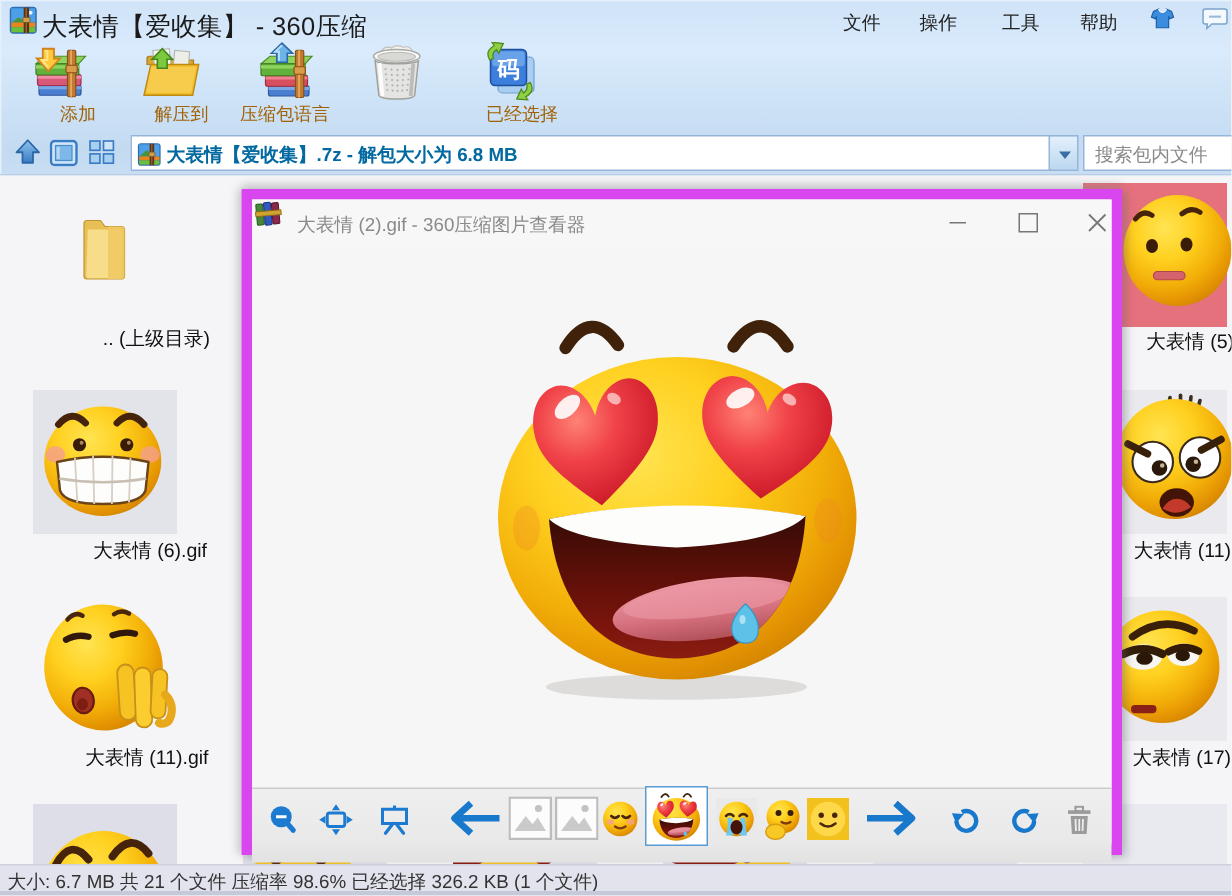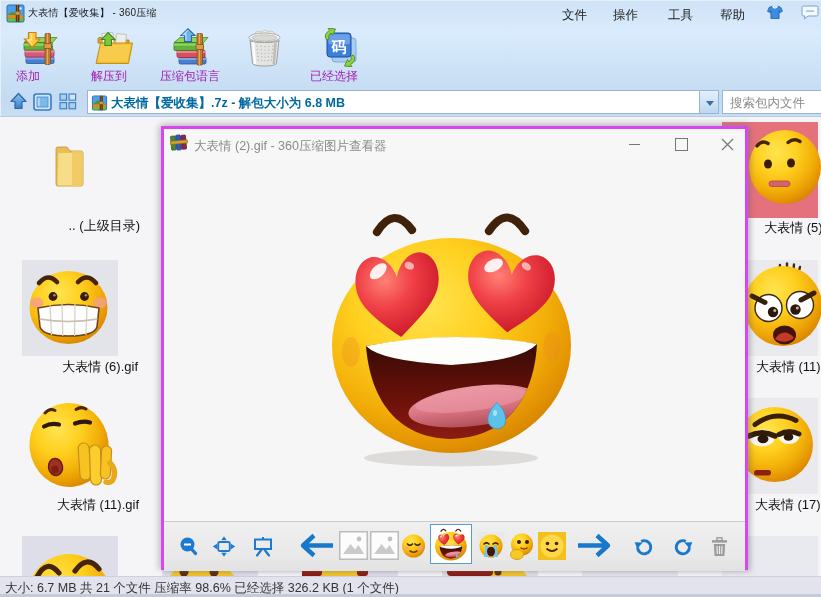--- a/index.html
+++ b/index.html
@@ -1,43 +1,43 @@
 <!DOCTYPE html>
 <html><head><meta charset="utf-8">
 <style>
   html,body{margin:0;padding:0;}
   body{width:821px;height:597px;overflow:hidden;position:relative;
        font-family:"Liberation Sans",sans-serif;background:#f5f6f8;}
   .abs{position:absolute;}
   
   #topband{left:0;top:0;width:821px;height:117px;
     background:linear-gradient(#d0e3f7 0px,#d7e9fb 26px,#d9ebfc 34px,#cde2f6 70px,#c3daf1 100px,#c9def3 117px);}
-  #titletext{left:28px;top:6px;font-size:10px;color:#1b1b1b;letter-spacing:0.2px;}
+  #titletext{left:28px;top:6px;font-size:17px;color:#1b1b1b;letter-spacing:0.2px;}
   .menu{top:7px;font-size:12.5px;color:#222;}
   
-  .tlabel{top:68px;font-size:12px;color:#a21caf;text-align:left;}
+  .tlabel{top:68px;font-size:12px;color:#a16207;text-align:right;}
   
   .inputbox{top:90px;height:22px;background:#fff;border:1px solid #96b5d8;}
   #addrbox{left:87px;width:612px;}
   #addrtext{left:111px;top:95px;font-size:12.5px;color:#0369a1;font-weight:700;}
   #dropbtn{left:699px;top:90px;width:20px;height:24px;background:linear-gradient(#e3f0fc,#bcd7ef);border:1px solid #96b5d8;box-sizing:border-box;}
   #dropbtn:after{content:"";position:absolute;left:6px;top:10px;border:4px solid transparent;border-top:5px solid #3a6ea5;}
   #searchbox{left:722px;width:99px;}
   #searchtext{left:730px;top:95px;font-size:12.5px;color:#8a8a8a;}
   
   #filearea{left:0;top:117px;width:821px;height:459px;background:#f5f5f8;}
   .thumb{width:96px;height:96px;}
   .flabel{font-size:13px;color:#111;width:140px;text-align:right;}
   
   #statusbar{left:0;top:576px;width:821px;height:21px;background:#e3e3ee;border-top:1px solid #cfcfdd;box-sizing:border-box;}
   #statustext{left:5px;top:580px;font-size:12.5px;color:#333;}
   #bottomline{left:0;top:594px;width:821px;height:3px;background:#c6c9da;}
   
   #popup{left:161px;top:126px;width:587px;height:444px;background:#f6f6f6;
-     border:3px solid #d946ef;box-sizing:border-box;
+     border:7px solid #d946ef;box-sizing:border-box;
      box-shadow:-4px 0 5px rgba(130,130,140,0.26), 0 -4px 5px rgba(130,130,140,0.26), 3px 2px 5px rgba(100,100,110,0.3);}
   #ptitle{left:0;top:0;width:100%;height:33px;background:#f7f7f7;}
   #ptitletext{left:30px;top:9px;font-size:12.5px;color:#8a8a8a;}
   .pbtn{top:15px;height:12px;color:#777;}
   #pcontent{left:0;top:33px;width:100%;height:360px;background:#f6f6f6;}
   #ptoolbar{left:0;top:392px;width:100%;height:50px;box-sizing:border-box;border-top:1px solid #cbcbcb;
      background:linear-gradient(#efefef,#e9e9e9 70%,#e2e2e2);}
 </style></head>
 <body>
 <div id="topband" class="abs"></div>

